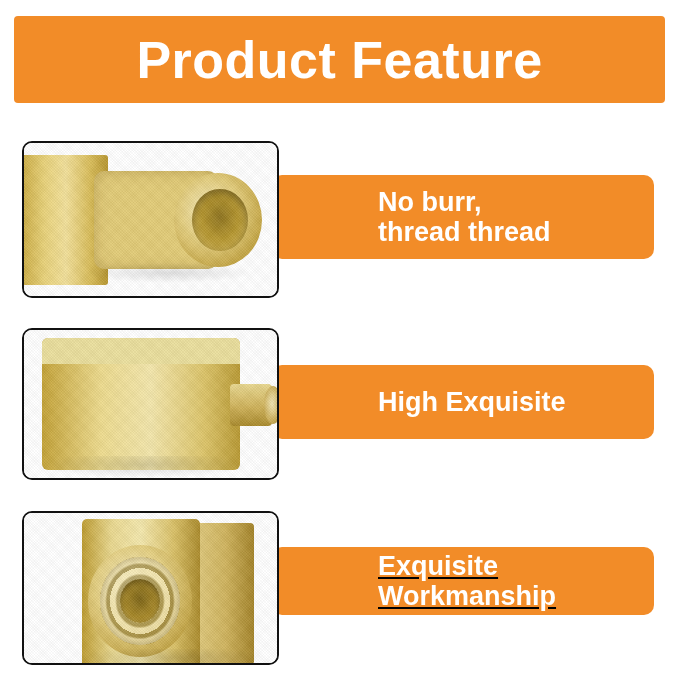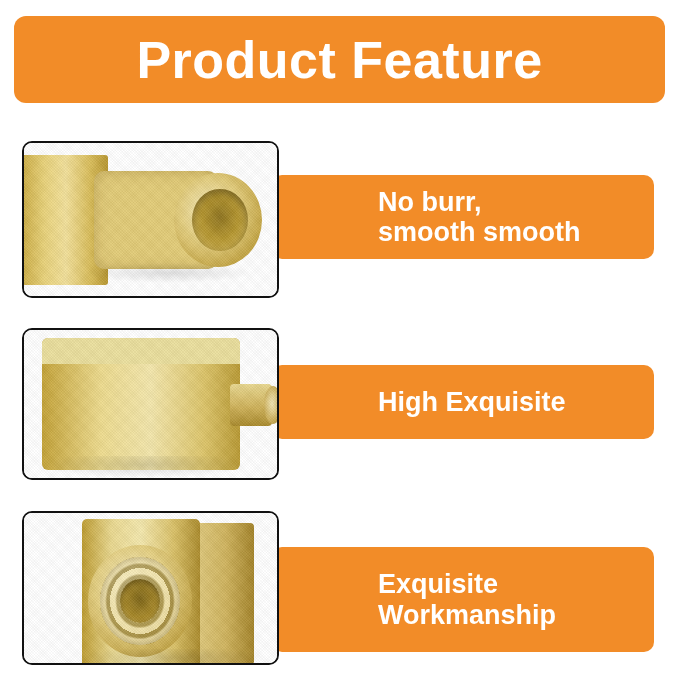--- a/index.html
+++ b/index.html
@@ -21,21 +21,21 @@
   }
 
   
   .header-banner {
     position: absolute;
     left: 14px;
     top: 16px;
     width: 651px;
     height: 87px;
     background: #F28C28;
-    border-radius: 12px;
+    border-radius: 4px;
     display: flex;
     align-items: center;
     justify-content: center;
   }
   .header-title {
     color: #ffffff;
     font-size: 52px;
     font-weight: bold;
     letter-spacing: 0.5px;
     line-height: 1;
@@ -78,22 +78,23 @@
   }
   .chip-1 {
     left: 272px; top: 40px; width: 382px; height: 84px;
     padding-left: 106px;
   }
   .chip-2 {
     left: 272px; top: 40px; width: 382px; height: 74px;
     padding-left: 106px;
   }
   .chip-3 {
-    left: 272px; top: 42px; width: 382px; height: 105px;
+    left: 272px; top: 42px; width: 382px; height: 68px;
     padding-left: 106px;
+    text-decoration: underline;
   }
   .chip-text {
     color: #ffffff;
     font-size: 27px;
     font-weight: bold;
     line-height: 1.12;
     white-space: pre-line;
   }
 
   
@@ -249,21 +250,21 @@
 
 <div class="page">
 
   <div class="header-banner">
     <div class="header-title">Product Feature</div>
   </div>
 
   <div class="feature-row row-1">
     <div class="label-chip chip-1">
       <div class="chip-text">No burr,
-smooth smooth</div>
+thread thread</div>
     </div>
     <div class="photo-card photo-1">
       <div class="img-inner">
         <div class="p1-block"></div>
         <div class="p1-thread"></div>
         <div class="p1-cap"></div>
         <div class="p1-bore"></div>
         <div class="p1-shadow"></div>
         <div class="grain"></div>
       </div>

